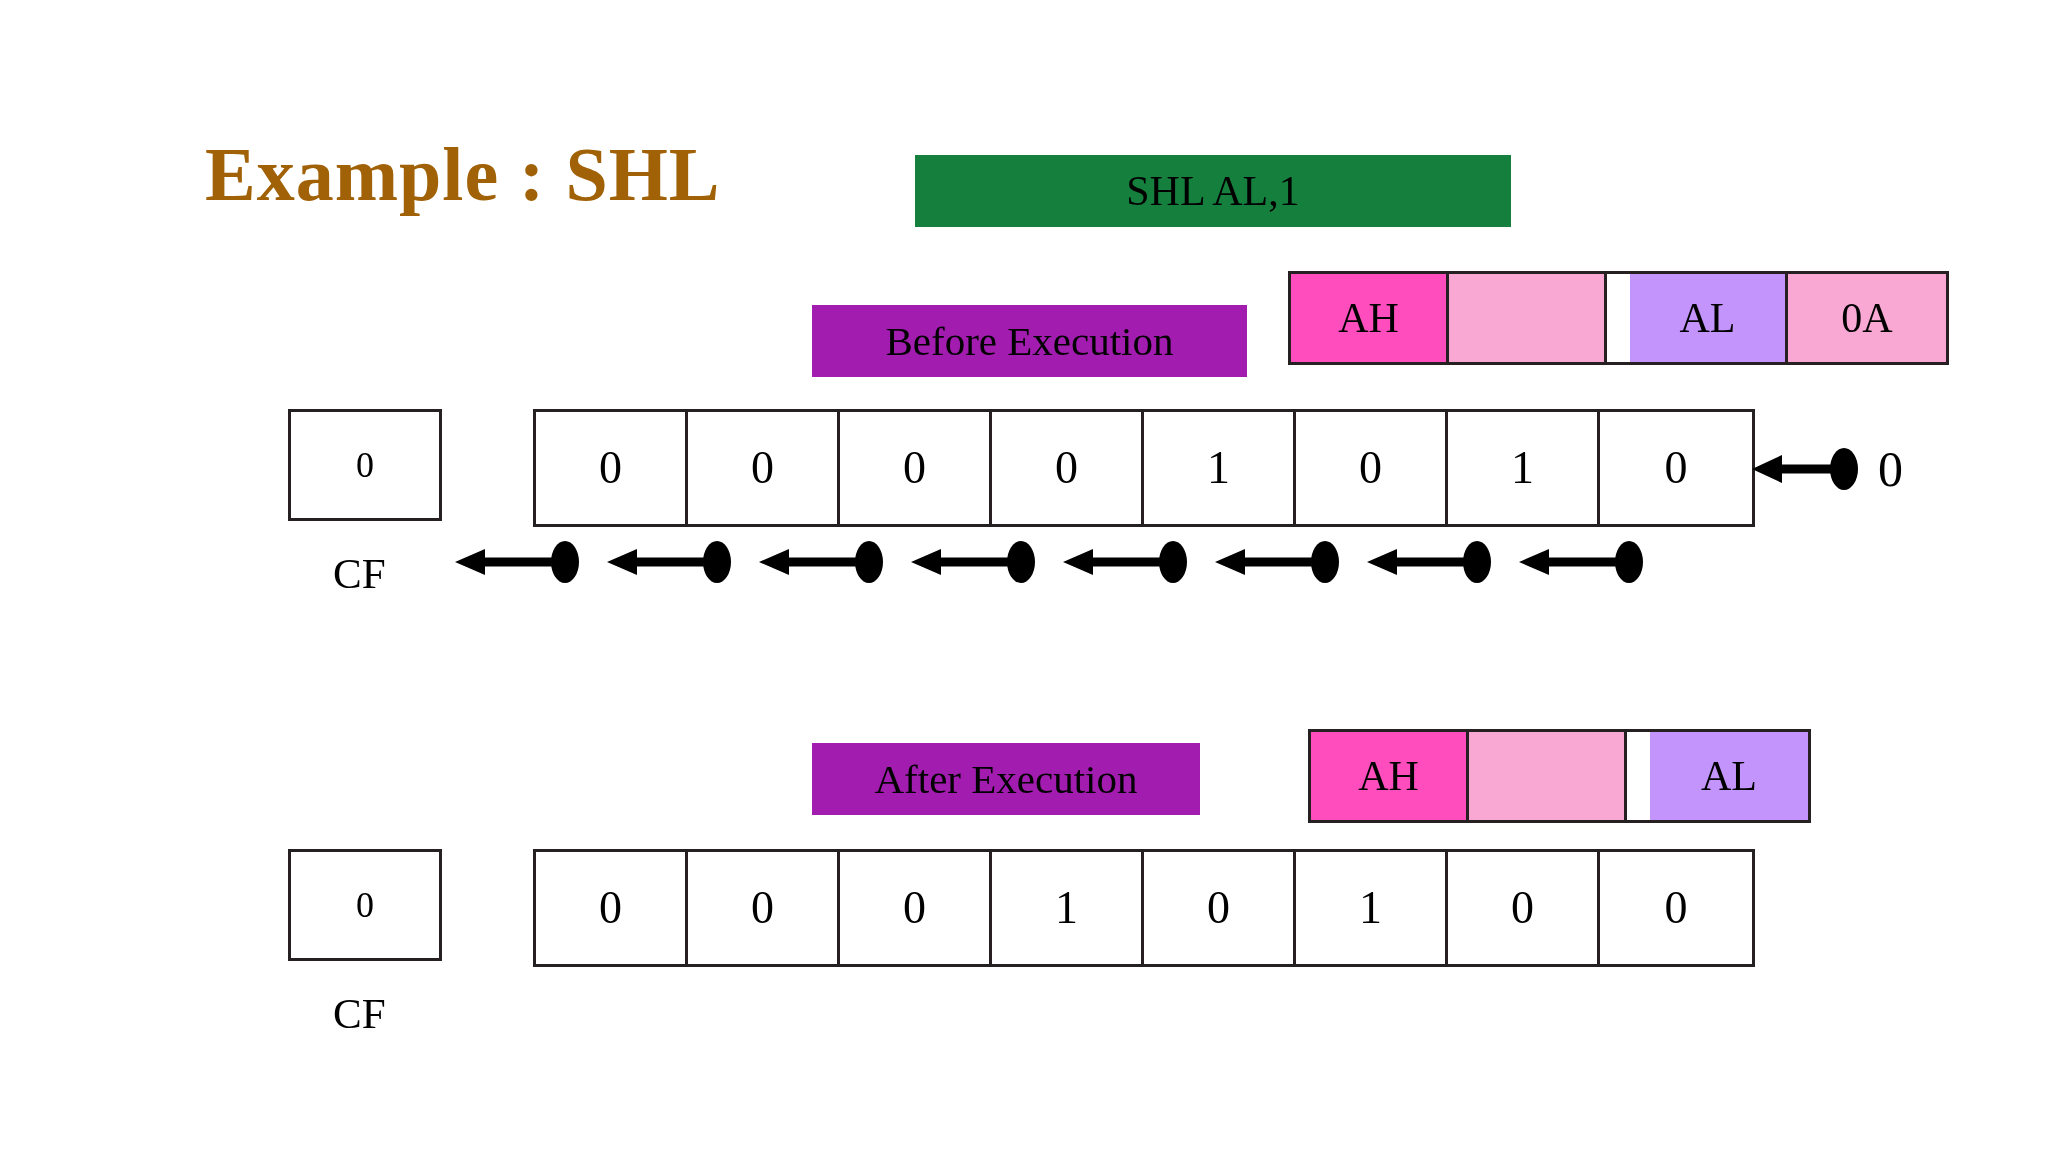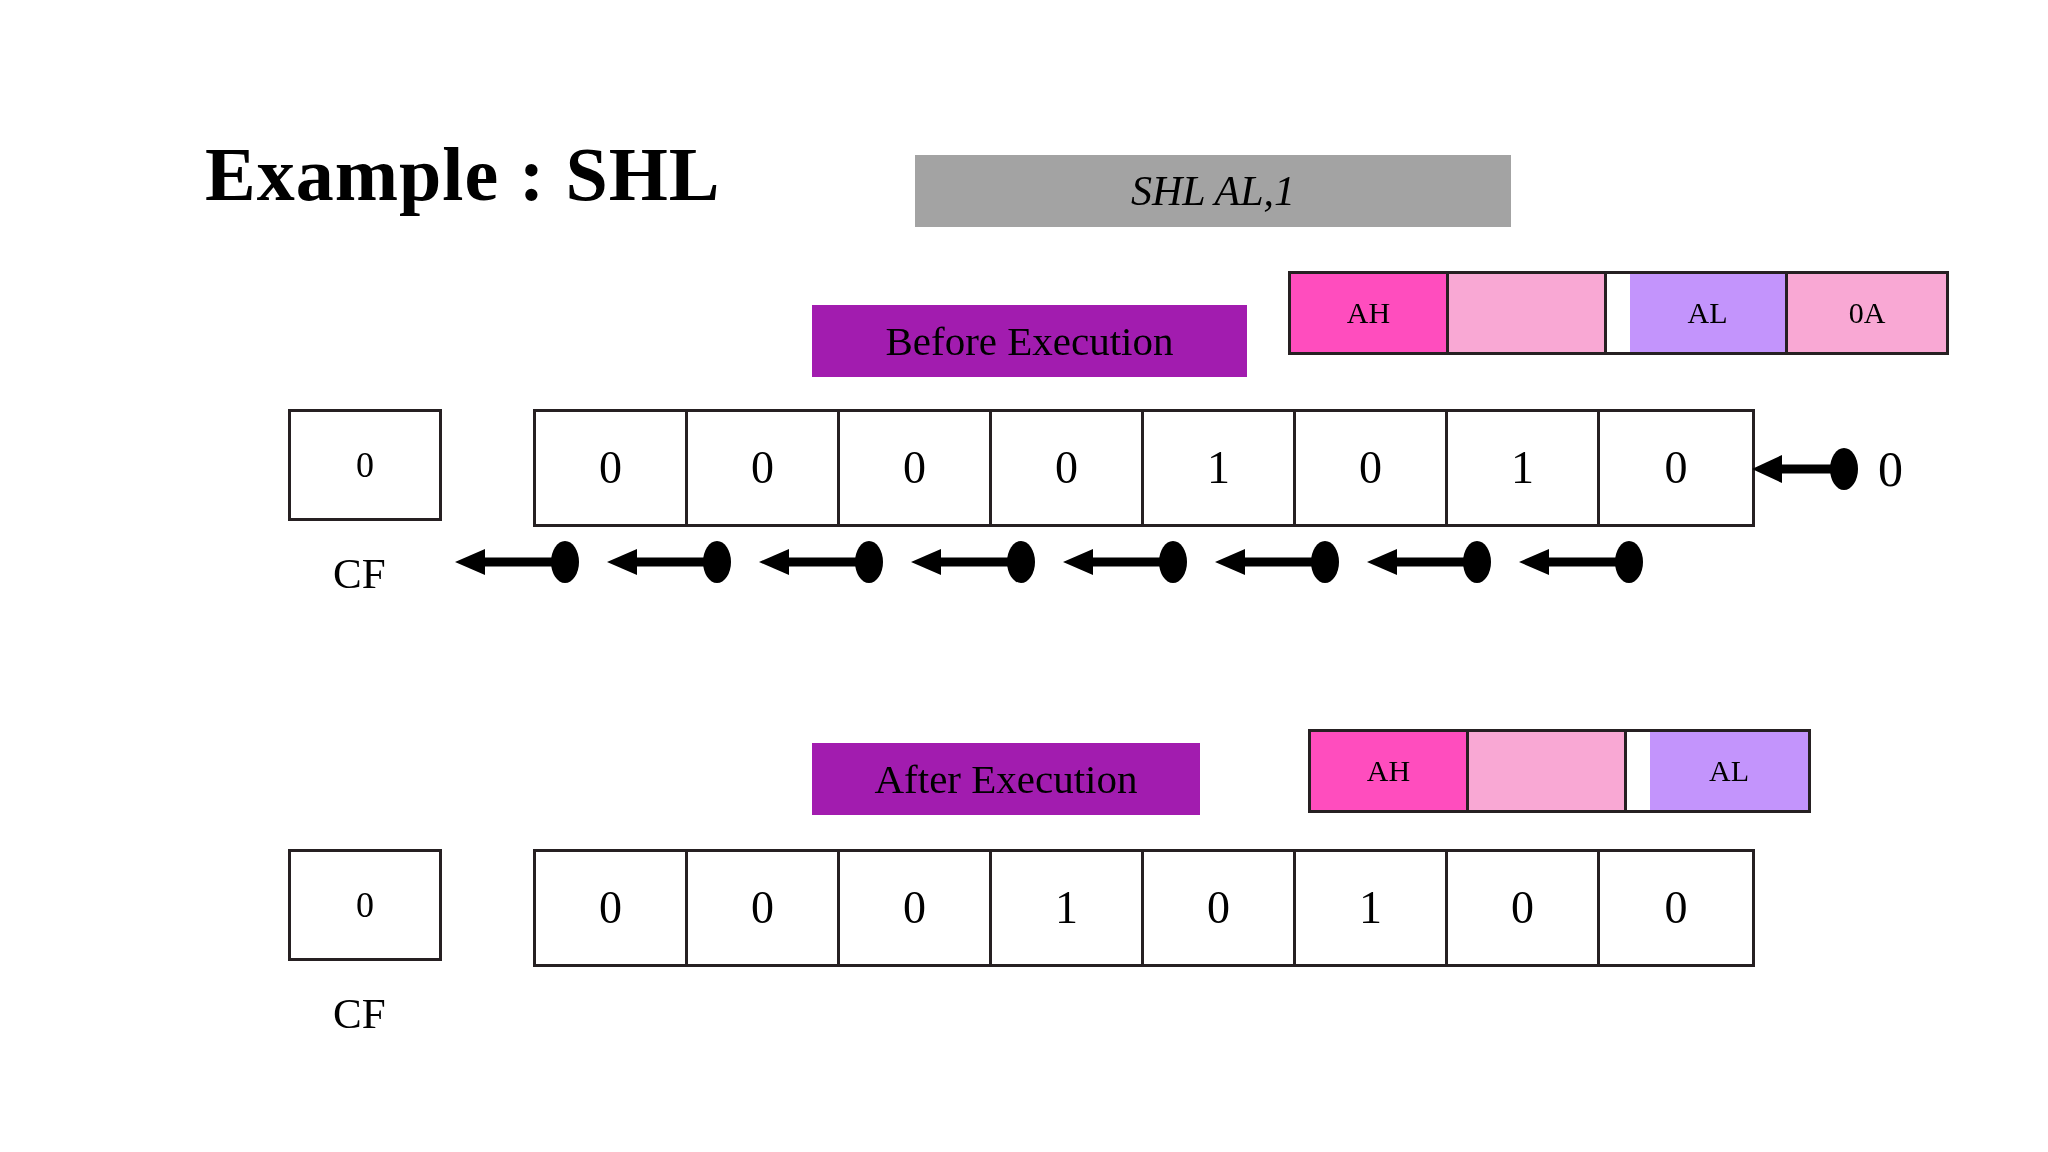--- a/index.html
+++ b/index.html
@@ -16,38 +16,37 @@
     color: #000000;
   }
 
   
   #slide-title {
     position: absolute;
     left: 205px;
     top: 136px;
     font-size: 76px;
     font-weight: bold;
-    color: #000000;
+    color: #a16207;
     letter-spacing: 1px;
     white-space: nowrap;
     line-height: 1;
   }
 
   
   #instruction-box {
     position: absolute;
     left: 915px;
     top: 155px;
     width: 596px;
     height: 72px;
-    background: #a3a3a3;
-    display: flex;
-    align-items: center;
-    justify-content: center;
-    font-style: italic;
+    background: #15803d;
+    display: flex;
+    align-items: center;
+    justify-content: center;
   }
   #instruction-box .txt {
     font-size: 42px;
     line-height: 1;
     white-space: nowrap;
   }
 
   
   .phase-chip {
     position: absolute;
@@ -67,27 +66,27 @@
 
   
   .register-strip {
     position: absolute;
     display: flex;
     border: 3px solid #262022;
     box-sizing: content-box;
   }
   .register-strip .reg-cell {
     width: 158px;
-    height: 78px;
+    height: 88px;
     display: flex;
     align-items: center;
     justify-content: center;
     border-right: 3px solid #262022;
     box-sizing: border-box;
-    font-size: 30px;
+    font-size: 42px;
     line-height: 1;
     background: #ffffff;
   }
   .register-strip .reg-cell:last-child { border-right: none; }
   .reg-cell.ah   { background: #FF4DBE; }
   .reg-cell.al   { background: #C394FC; margin-left: 23px; }
   .reg-cell.blank{ background: #f9a8d4; }
   #register-before { left: 1288px; top: 271px; }
   #register-after  { left: 1308px; top: 729px; }
 

